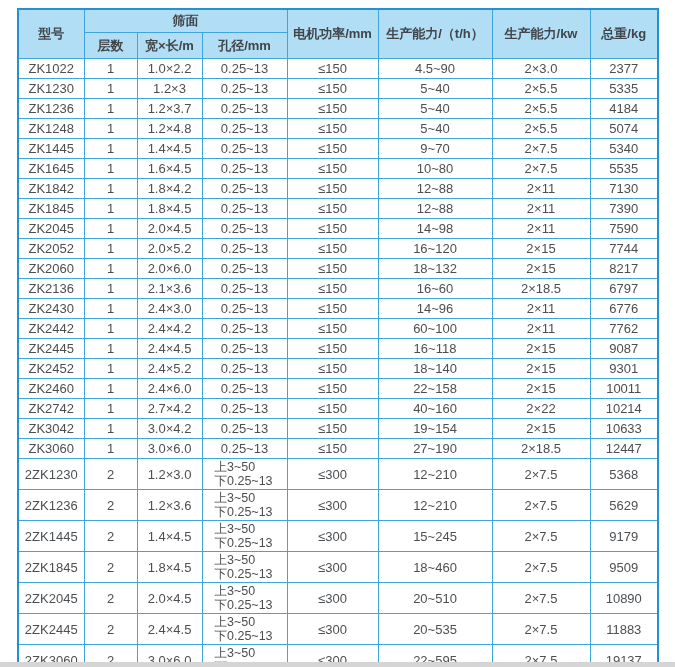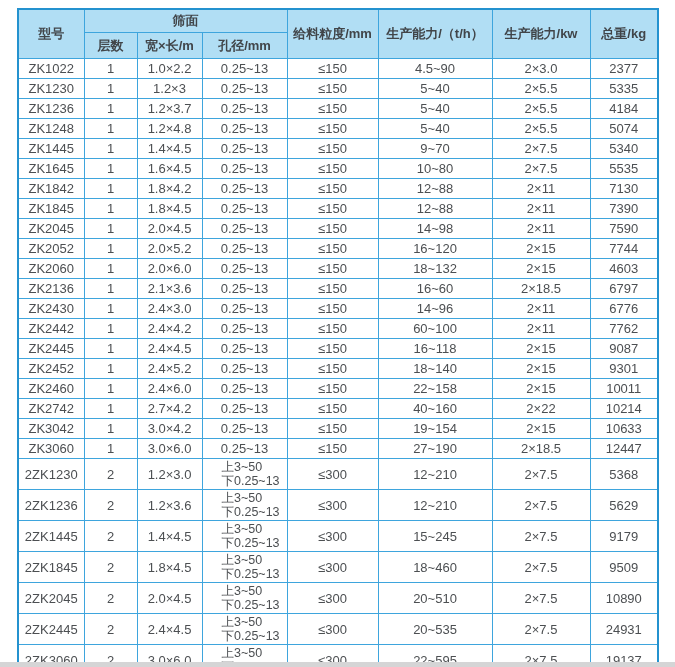--- a/index.html
+++ b/index.html
@@ -23,21 +23,21 @@
     padding:0;overflow:hidden;white-space:nowrap;
   }
   thead th{
     background:#b1def4;
     color:#414549;font-weight:bold;font-size:13px;
   }
   thead tr.h1 th{height:22px;margin-left:8px;}
   thead tr.h2 th{height:25px;}
   tbody tr.single td{height:19px;}
   tbody tr.double td{height:30px;margin-top:17px;}
-  td.ap-multi{text-align:left;padding-left:19px;font-size:12.5px;line-height:14px;}
+  td.ap-multi{text-align:left;padding-left:12px;font-size:12.5px;line-height:14px;}
   .bottom-strip{position:absolute;left:0;bottom:0;width:675px;height:5px;background:#d5d5d6;}
 </style>
 </head>
 <body>
 
 <div class="page">
   <table class="spec">
     <colgroup>
       <col style="width:66px">
       <col style="width:53px">
@@ -45,21 +45,21 @@
       <col style="width:85px">
       <col style="width:91px">
       <col style="width:114px">
       <col style="width:98px">
       <col style="width:68px">
     </colgroup>
     <thead>
       <tr class="h1">
         <th rowspan="2">型号</th>
         <th colspan="3">筛面</th>
-        <th rowspan="2">给料粒度/mm</th>
+        <th rowspan="2">电机功率/mm</th>
         <th rowspan="2">生产能力/（t/h）</th>
         <th rowspan="2">生产能力/kw</th>
         <th rowspan="2">总重/kg</th>
       </tr>
       <tr class="h2">
         <th>层数</th>
         <th>宽×长/m</th>
         <th>孔径/mm</th>
       </tr>
     </thead>
@@ -165,21 +165,21 @@
           <td>7744</td>
         </tr>
         <tr class="single">
           <td>ZK2060</td>
           <td>1</td>
           <td>2.0×6.0</td>
           <td>0.25~13</td>
           <td>≤150</td>
           <td>18~132</td>
           <td>2×15</td>
-          <td>4603</td>
+          <td>8217</td>
         </tr>
         <tr class="single">
           <td>ZK2136</td>
           <td>1</td>
           <td>2.1×3.6</td>
           <td>0.25~13</td>
           <td>≤150</td>
           <td>16~60</td>
           <td>2×18.5</td>
           <td>6797</td>
@@ -333,21 +333,21 @@
           <td>2ZK2445</td>
           <td>2</td>
           <td>2.4×4.5</td>
           <td class="ap-multi">
             <div>上3~50</div>
             <div>下0.25~13</div>
           </td>
           <td>≤300</td>
           <td>20~535</td>
           <td>2×7.5</td>
-          <td>24931</td>
+          <td>11883</td>
         </tr>
         <tr class="double">
           <td>2ZK3060</td>
           <td>2</td>
           <td>3.0×6.0</td>
           <td class="ap-multi">
             <div>上3~50</div>
             <div>下0.25~13</div>
           </td>
           <td>≤300</td>

